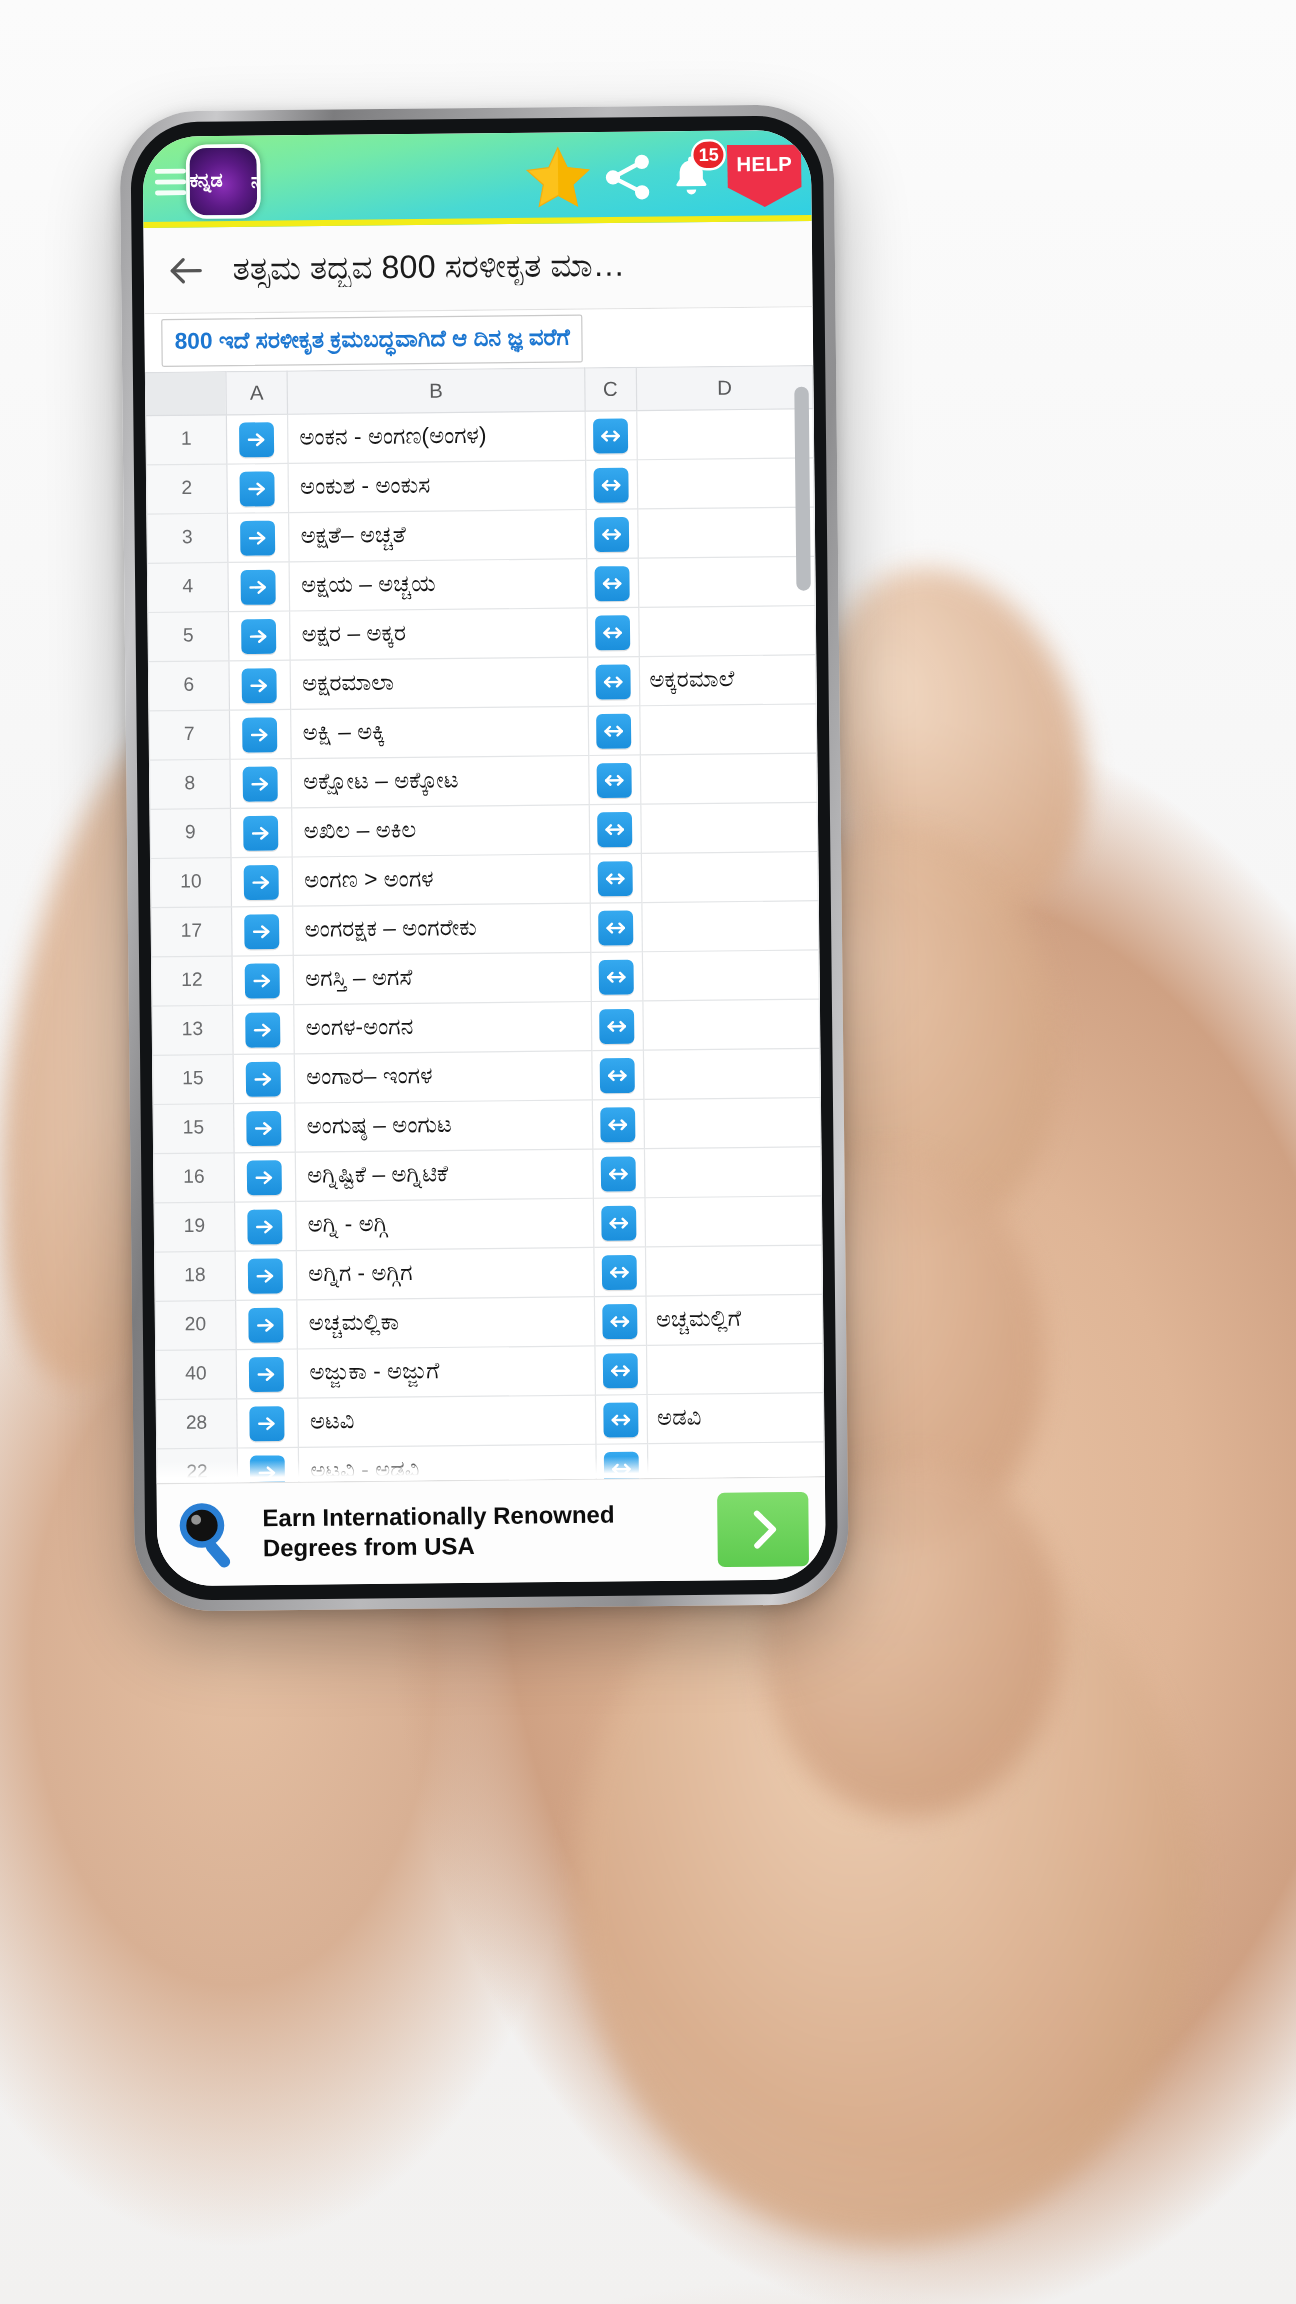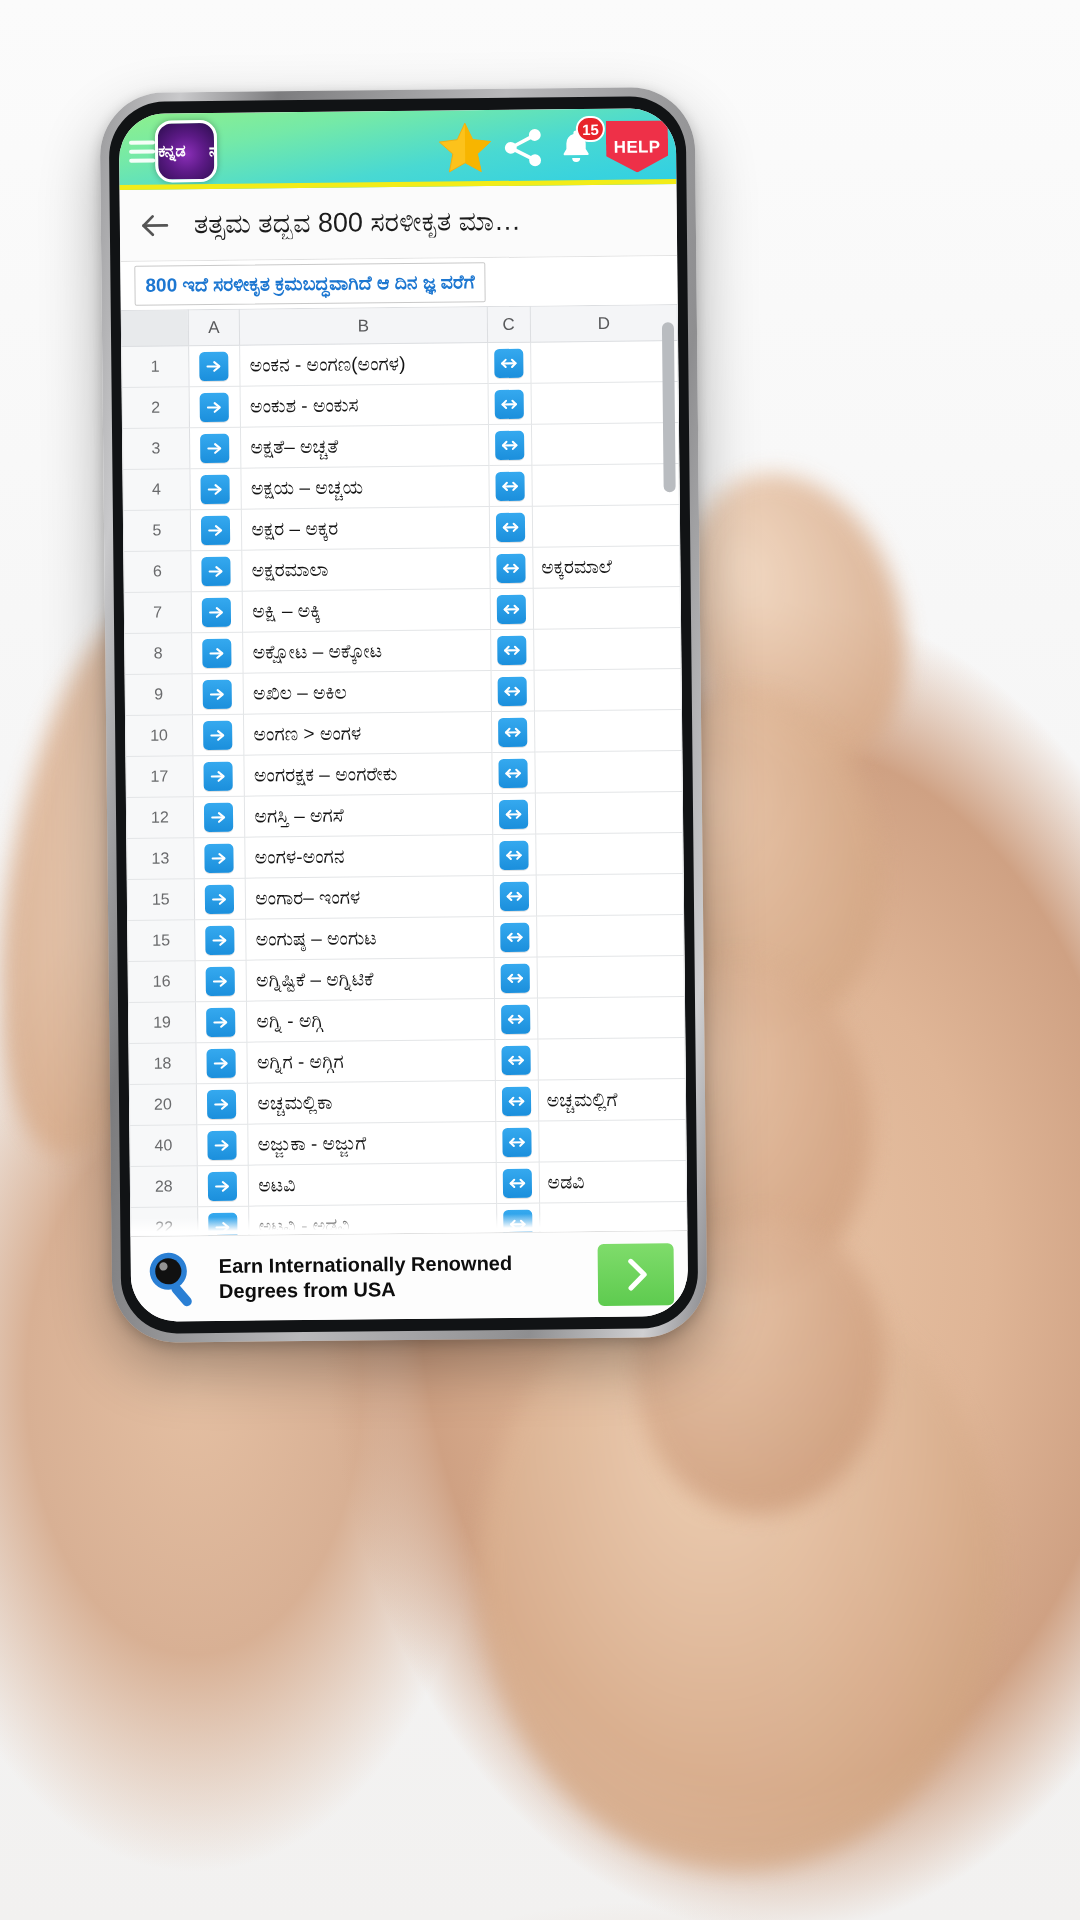--- a/index.html
+++ b/index.html
@@ -98,21 +98,21 @@
     padding:0 4px; border:2px solid #fff;
   }
   #help-badge {
     position:relative; flex:0 0 auto; margin-right:2px;
     width:62px; height:52px;
   }
   #help-badge .tag {
     position:absolute; inset:0; background:#ee3048;
     clip-path:polygon(0 0,100% 0,100% 68%,50% 100%,0 68%);
     display:flex; align-items:flex-start; justify-content:center;
-    padding-top:17px;
+    padding-top:7px;
     color:#fff; font-size:17px; font-weight:700; letter-spacing:.3px;
   }
 
   
   #titlerow {
     flex:0 0 72px; display:flex; align-items:center; gap:22px;
     padding:0 14px 0 18px; background:#fbfbfb;
     border-bottom:1px solid #e2e2e2;
   }
   #back-arrow { width:34px; height:34px; flex:0 0 auto; }

